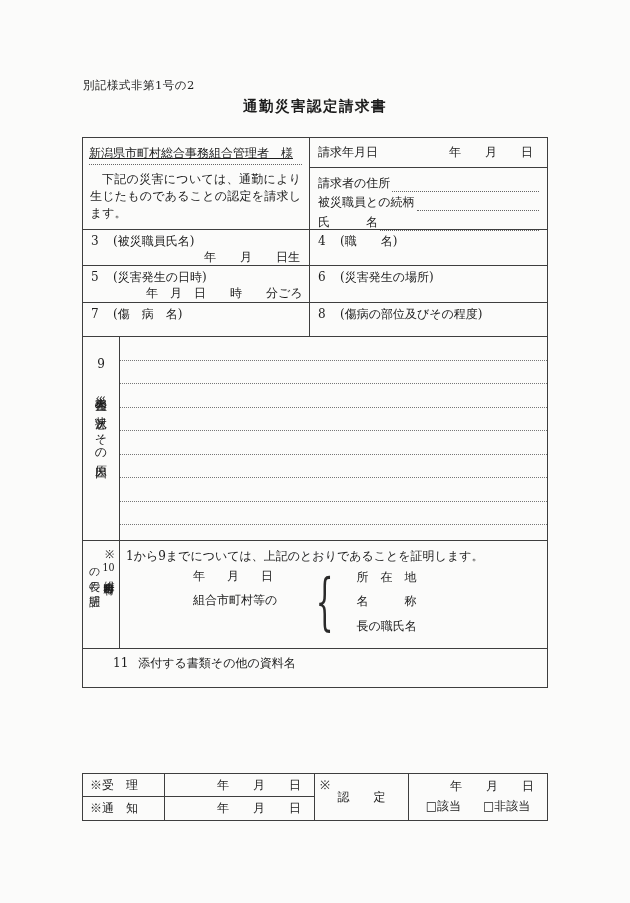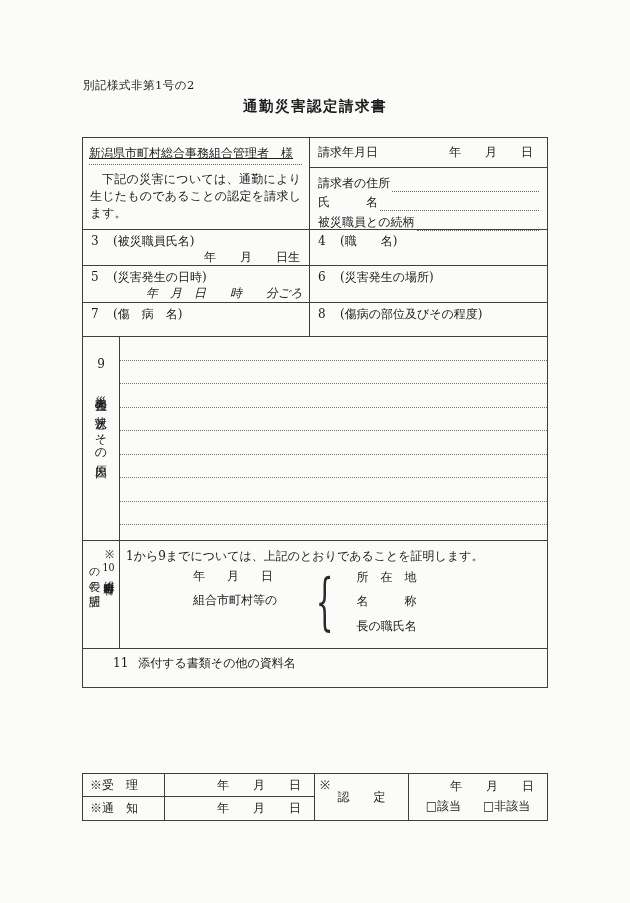--- a/index.html
+++ b/index.html
@@ -28,21 +28,21 @@
     padding:0 14px 0 8px;border-bottom:1px solid #3e3e3e;box-sizing:content-box;}
   .flds{padding:4px 8px 0 8px;}
   .fld{display:flex;align-items:flex-end;height:19.5px;}
   .fld .ldr{flex:1;border-bottom:1px dotted #666;height:13px;margin-left:2px;}
 
   .h30{height:30px;} .h36{height:36px;} .h37{height:37px;} .h34{height:34px;}
   .cell{padding:4px 6px 0 8px;}
   .num{display:inline-block;min-width:10px;margin-right:12px;}
   .two{display:flex;flex-direction:column;justify-content:space-between;padding-bottom:3px;}
   .sub-r{text-align:right;padding-right:3px;}
-  .sub5{padding-left:55px;font-style:italic;}
+  .sub5{padding-left:55px;}
 
   
   .r9{height:204px;}
   .vcell{width:37px;border-right:1px solid #3e3e3e;box-sizing:border-box;
     writing-mode:vertical-rl;text-orientation:upright;}
   .v9{padding:20px 11px 0 0;letter-spacing:1.5px;font-size:12px;}
   .v9 .gap{margin-top:13px;}
   .lines{flex:1;}
   .ln{height:22.5px;border-bottom:1px dotted #777;}
 
@@ -101,25 +101,25 @@
         <div class="rd">
           <span>請求年月日</span>
           <span>年　　月　　日</span>
         </div>
         <div class="flds">
           <div class="fld">
             <span>請求者の住所</span>
             <span class="ldr"></span>
           </div>
           <div class="fld">
+            <span>被災職員との続柄</span>
+            <span class="ldr"></span>
+          </div>
+          <div class="fld">
             <span>氏　　　名</span>
-            <span class="ldr"></span>
-          </div>
-          <div class="fld">
-            <span>被災職員との続柄</span>
             <span class="ldr"></span>
           </div>
         </div>
       </div>
     </div>
 
 
     <div class="r h36">
       <div class="cl cell two">
         <div><span class="num">3</span><span>(被災職員氏名)</span></div>

